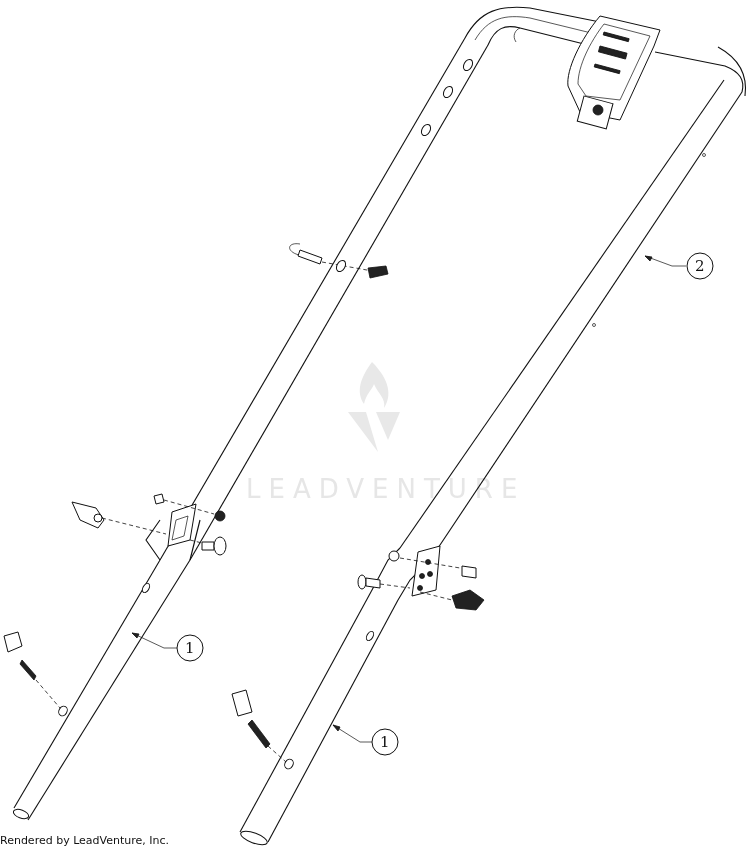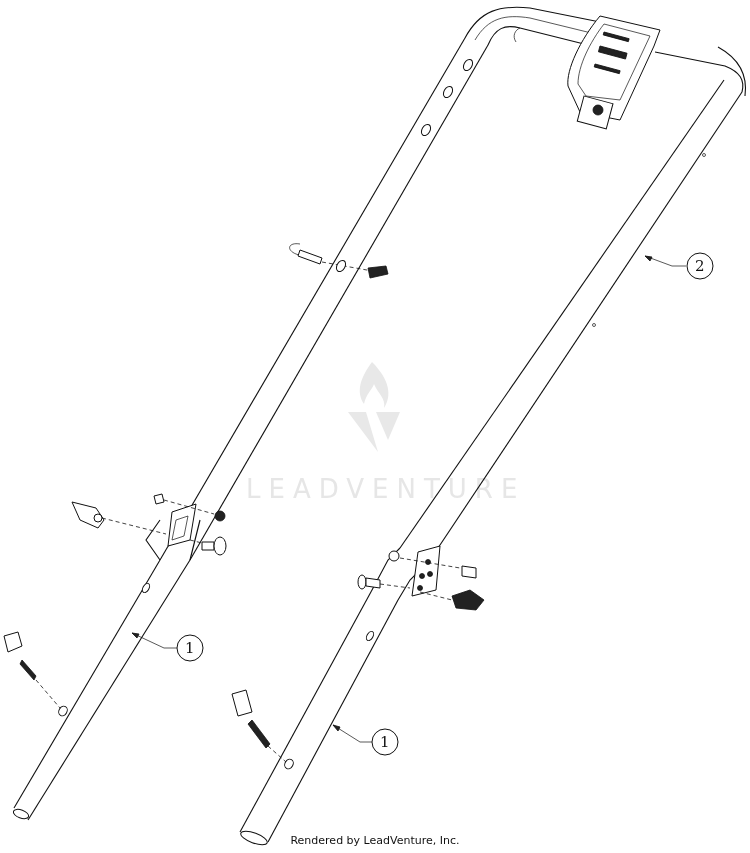--- a/index.html
+++ b/index.html
@@ -5,21 +5,21 @@
   html, body { margin:0; padding:0; background:#ffffff; }
   body { width:750px; height:853px; position:relative; overflow:hidden; font-family:"DejaVu Sans", sans-serif; }
   svg { position:absolute; left:0; top:0; }
   .ln { fill:none; stroke:#111; stroke-width:1.1; }
   .thin { fill:none; stroke:#111; stroke-width:0.7; }
   .dash { fill:none; stroke:#111; stroke-width:0.8; stroke-dasharray:4 3; }
   .part { fill:#fff; stroke:#111; stroke-width:1; }
   .dark { fill:#222; stroke:#111; stroke-width:0.8; }
   .callout-text { font-family:"DejaVu Serif", serif; font-size:15px; fill:#111; }
   .wm-text { font-family:"DejaVu Sans", sans-serif; font-size:26px; letter-spacing:8px; fill:#e6e6e6; }
-  .footer { position:absolute; left:0; width:750px; top:834px; text-align:center; font-family:"DejaVu Sans", sans-serif; font-size:11px; color:#111; }
+  .footer { position:absolute; left:0; width:750px; top:834px; font-family:"DejaVu Sans", sans-serif; font-size:11px; color:#111; }
 </style>
 </head>
 <body>
 
 <svg width="750" height="853" viewBox="0 0 750 853" xmlns="http://www.w3.org/2000/svg">
 
   <g>
     <path d="M372 362 C360 378 356 392 364 404 C366 394 372 390 374 384 C378 394 386 398 384 408 C392 396 390 380 372 362 Z" fill="#e8e8e8"></path>
     <path d="M348 412 L400 412 L388 440 L376 412 L366 412 L378 452 Z" fill="#e8e8e8"></path>
     <text class="wm-text" x="246" y="498">LEADVENTURE</text>

